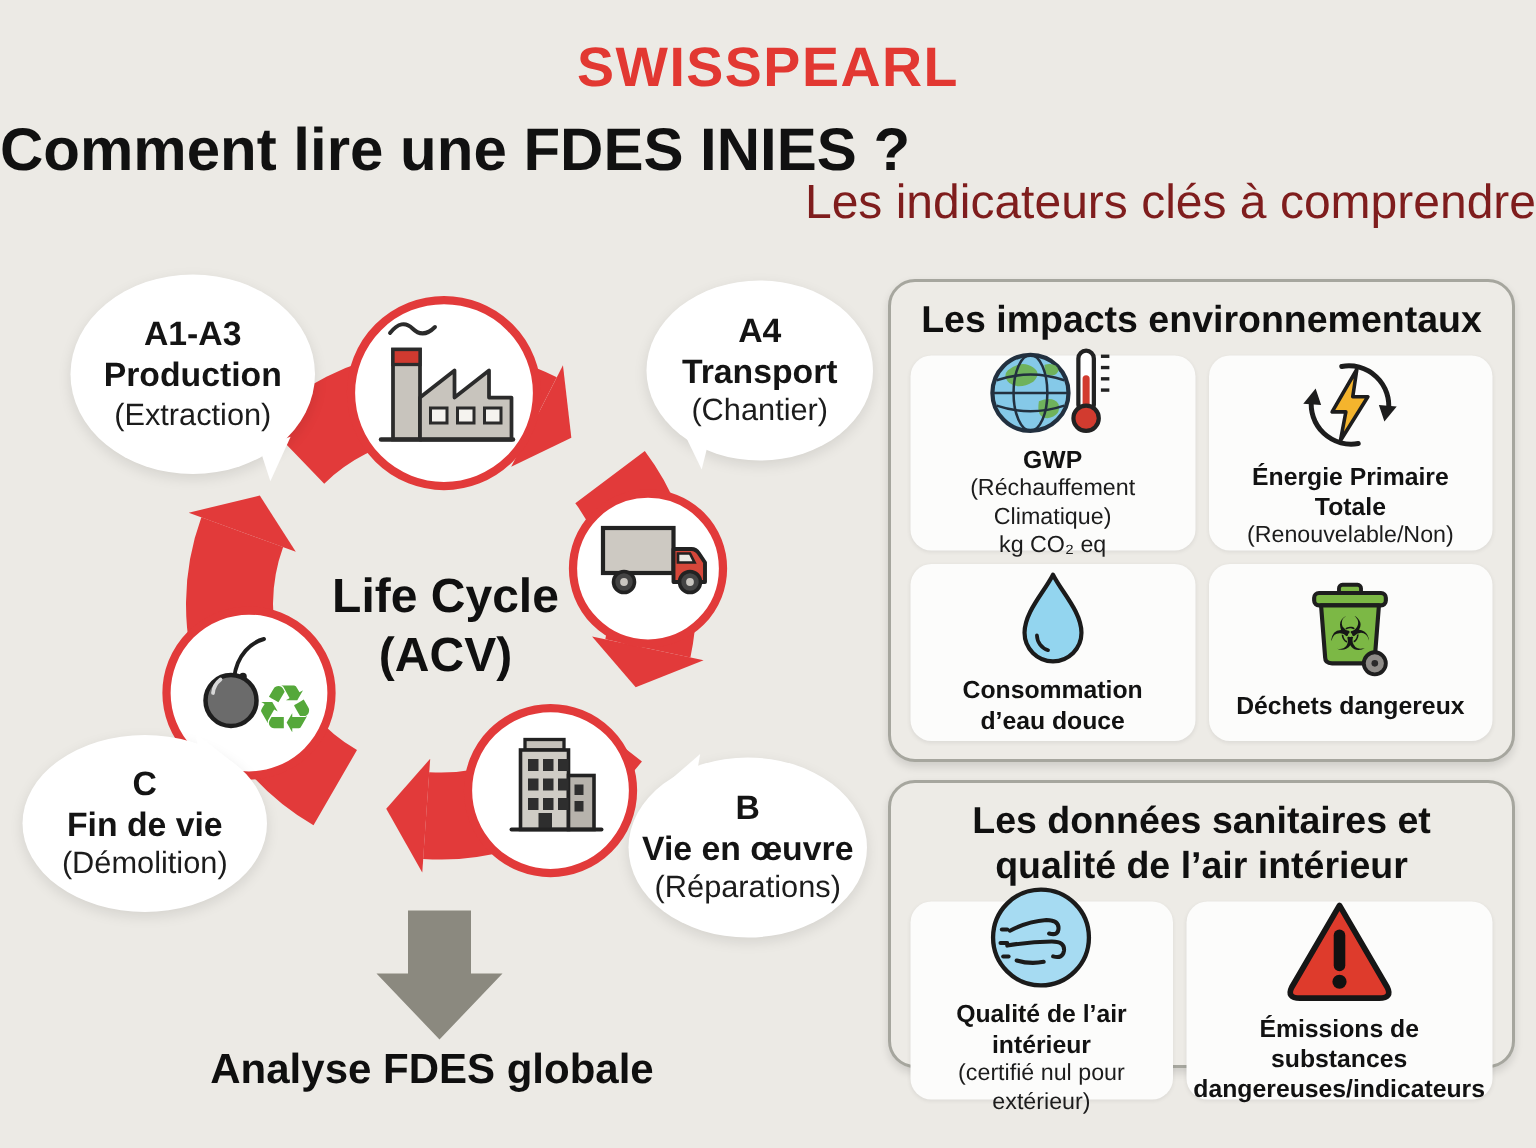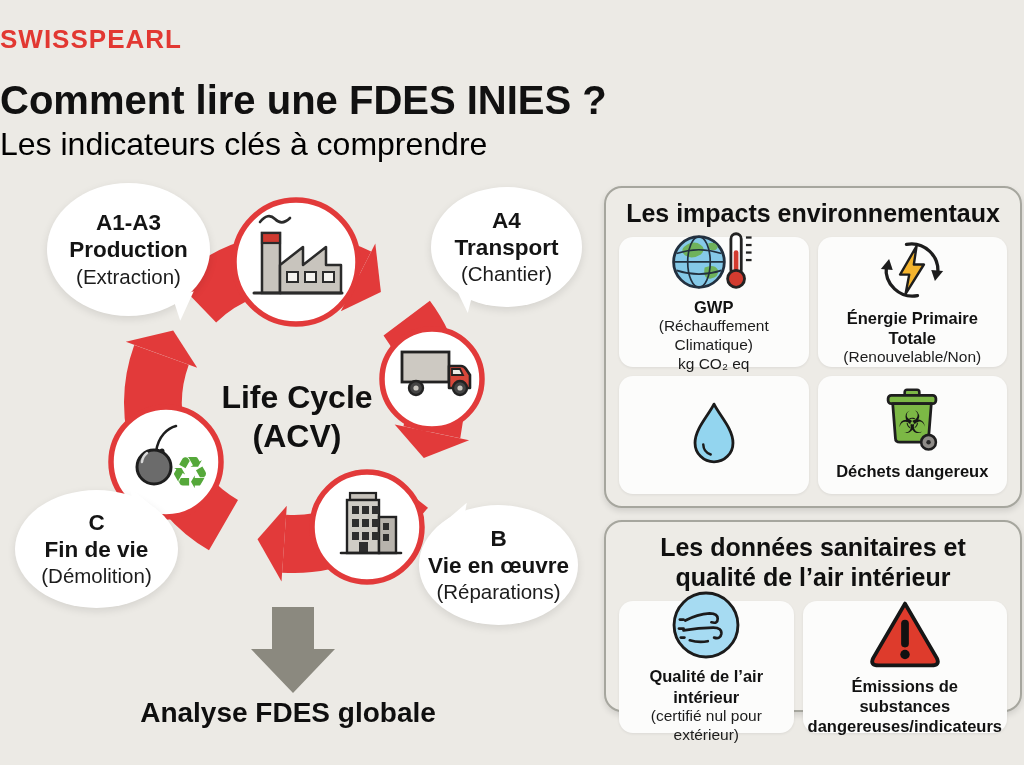--- a/index.html
+++ b/index.html
@@ -3,30 +3,30 @@
 <meta charset="utf-8">
 <style>
   html,body { margin:0; padding:0; }
   body { background:#eceae5; }
   .page {
     position:relative; width:1024px; height:765px; overflow:hidden;
     background:#eceae5; font-family:"Liberation Sans", sans-serif; color:#141414;
   }
   
   .brand {
-    position:absolute; top:24px; left:0; width:100%; text-align:left;
-    font-size:26px; font-weight:bold; letter-spacing:1px; color:#e23832;
+    position:absolute; top:24px; left:0; width:100%; text-align:center;
+    font-size:37px; font-weight:bold; letter-spacing:1px; color:#e23832;
   }
   .title {
     position:absolute; top:78px; left:0; width:100%; 
     font-size:40px; font-weight:bold; color:#111;
   }
   .subtitle {
-    position:absolute; top:126px; left:0; width:100%; text-align:left;
-    font-size:32px; font-weight:400; color:#000000;
+    position:absolute; top:116px; left:0; width:100%; text-align:right;
+    font-size:32px; font-weight:400; color:#7f1d1d;
   }
   
   svg.diagram { position:absolute; left:0; top:0; z-index:1; }
   .center-label {
     position:absolute; left:194px; top:378px; width:206px; z-index:2;
     text-align:center; font-size:32px; font-weight:bold; line-height:1.22; color:#101010;
   }
   .bubble {
     position:absolute; z-index:3; background:#fff; border-radius:50%;
     display:flex; flex-direction:column; justify-content:center; align-items:center;
@@ -45,21 +45,20 @@
   .bubble-use::after { left:28px; top:-4px; border-bottom:22px solid #fff; border-left:18px solid transparent; transform:rotate(10deg); }
   .conclusion {
     position:absolute; left:132px; top:697px; width:312px; z-index:2;
     text-align:center; font-size:28px; font-weight:bold; color:#0f0f0f;
   }
   
   .panel {
     position:absolute; left:592px; width:418px; z-index:2; box-sizing:border-box;
     background:#edebe6; border:2px solid #a6a69e; border-radius:18px;
     box-shadow:0 3px 6px rgba(0,0,0,0.12);
-    margin-left:12px;
   }
   .panel-env { top:186px; height:322px; }
   .panel-health { top:520px; height:192px; }
   .panel-title {
     margin:10px 6px 0; text-align:center; font-size:25px; font-weight:bold;
     line-height:1.2; color:#101010;
   }
   .cards { display:grid; grid-template-columns:1fr 1fr; gap:9px; padding:9px 13px 13px; }
   .cards-env { grid-template-rows:130px 118px; }
   .cards-health { grid-template-rows:132px; }
@@ -232,20 +231,21 @@
         </svg>
         <div class="card-title">Énergie Primaire Totale</div>
         <div class="card-sub">(Renouvelable/Non)</div>
       </div>
 
       <div class="card">
         <svg width="54" height="66" viewBox="0 0 64 80">
           <path d="M 32,5 C 39,19 55,35 55,52 A 23,23 0 1 1 9,52 C 9,35 25,19 32,5 Z" fill="#93d5ef" stroke="#1b1b1b" stroke-width="3.4" stroke-linejoin="round"></path>
           <path d="M 19,54 a 13,13 0 0 0 9,12" fill="none" stroke="#1b1b1b" stroke-width="3" stroke-linecap="round"></path>
         </svg>
+        <div class="card-title narrow">Consommation d’eau douce</div>
       </div>
 
       <div class="card">
         <svg width="72" height="68" viewBox="0 0 78 74">
           <rect x="31" y="2" width="16" height="7" rx="2.5" fill="#7cb845" stroke="#1e1e1e" stroke-width="2.8"></rect>
           <rect x="13" y="8" width="52" height="9" rx="3.5" fill="#7cb845" stroke="#1e1e1e" stroke-width="3"></rect>
           <path d="M 18,17 H 60 L 57,55 Q 57,59 52,59 H 26 Q 21,59 21,55 Z" fill="#7cb845" stroke="#1e1e1e" stroke-width="3" stroke-linejoin="round"></path>
           <text x="39" y="49" text-anchor="middle" font-family="DejaVu Sans" font-size="34" fill="#161616">☣</text>
           <circle cx="57" cy="59" r="8" fill="#8f8c88" stroke="#1e1e1e" stroke-width="2.8"></circle>
           <circle cx="57" cy="59" r="2.4" fill="#2a2a2a"></circle>

